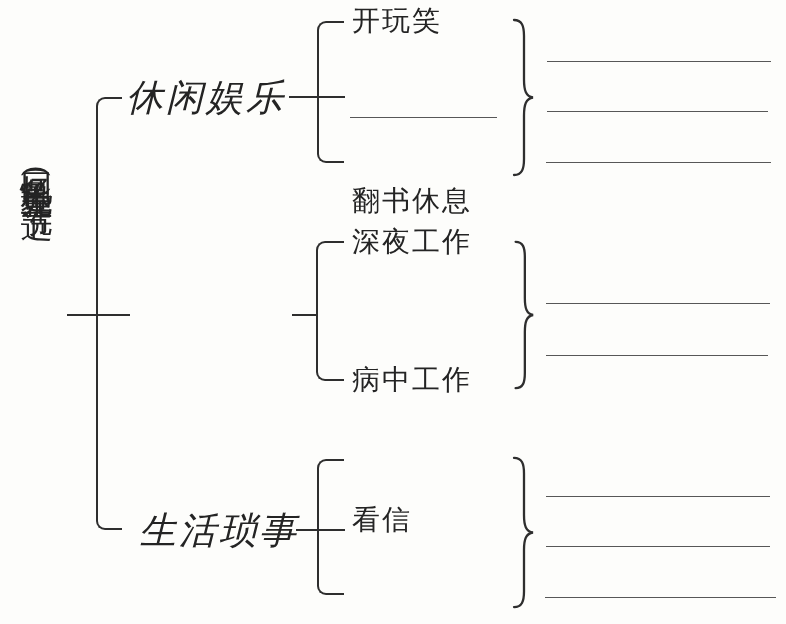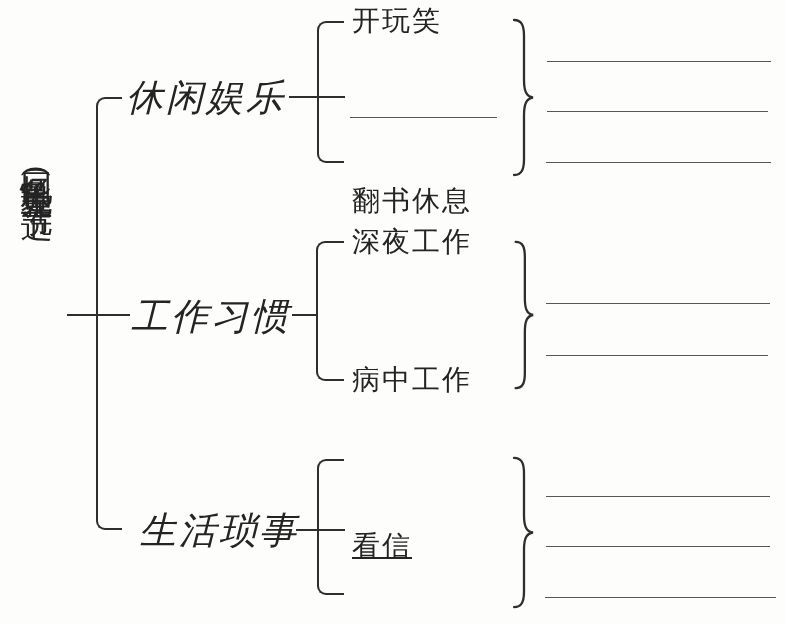--- a/index.html
+++ b/index.html
@@ -49,21 +49,21 @@
   .cb1 { left:317px; top:21px;  width:27px; height:142px; }
   .cb2 { left:316px; top:241px; width:28px; height:140px; }
   .cb3 { left:317px; top:459px; width:27px; height:136px; }
   
   .g1c1 { left:352px; top:0px; }
   .g1blank { left:350px; top:117px; width:147px; }
   .g1c3 { left:352px; top:140px;margin-top:40px; }
   .g2c1 { left:352px; top:221px; }
   .g2c2 { left:352px; top:359px; }
   .g3c1 { left:352px; top:441px; }
-  .g3c2 { left:352px; top:525px;text-decoration:underline; }
+  .g3c2 { left:352px; top:499px; }
   .g3c3 { left:352px; top:577px; }
   
   .brace1 { left:509px; top:17px;  width:26px; height:161px; }
   .brace2 { left:511px; top:239px; width:24px; height:152px; }
   .brace3 { left:509px; top:455px; width:26px; height:155px; }
   
   .a1 { left:547px; top:61px;  width:224px; }
   .a2 { left:547px; top:111px; width:221px; }
   .a3 { left:546px; top:162px; width:225px; }
   .a4 { left:546px; top:303px; width:224px; }
@@ -77,21 +77,20 @@
 
 <div class="canvas">
 
   <div class="root-title">回忆鲁迅先生(节选)</div>
 
   <div class="hline root-connector"></div>
 
   <div class="bracket trunk"></div>
 
   <div class="branch-label b1-label">休闲娱乐</div>
-  <div class="branch-label b2-label">工作习惯</div>
   <div class="branch-label b3-label">生活琐事</div>
 
   <div class="hline b1-dash"></div>
   <div class="hline b2-dash"></div>
   <div class="hline b3-dash"></div>
 
   <div class="bracket cb1"></div>
   <div class="bracket cb2"></div>
   <div class="bracket cb3"></div>
 

